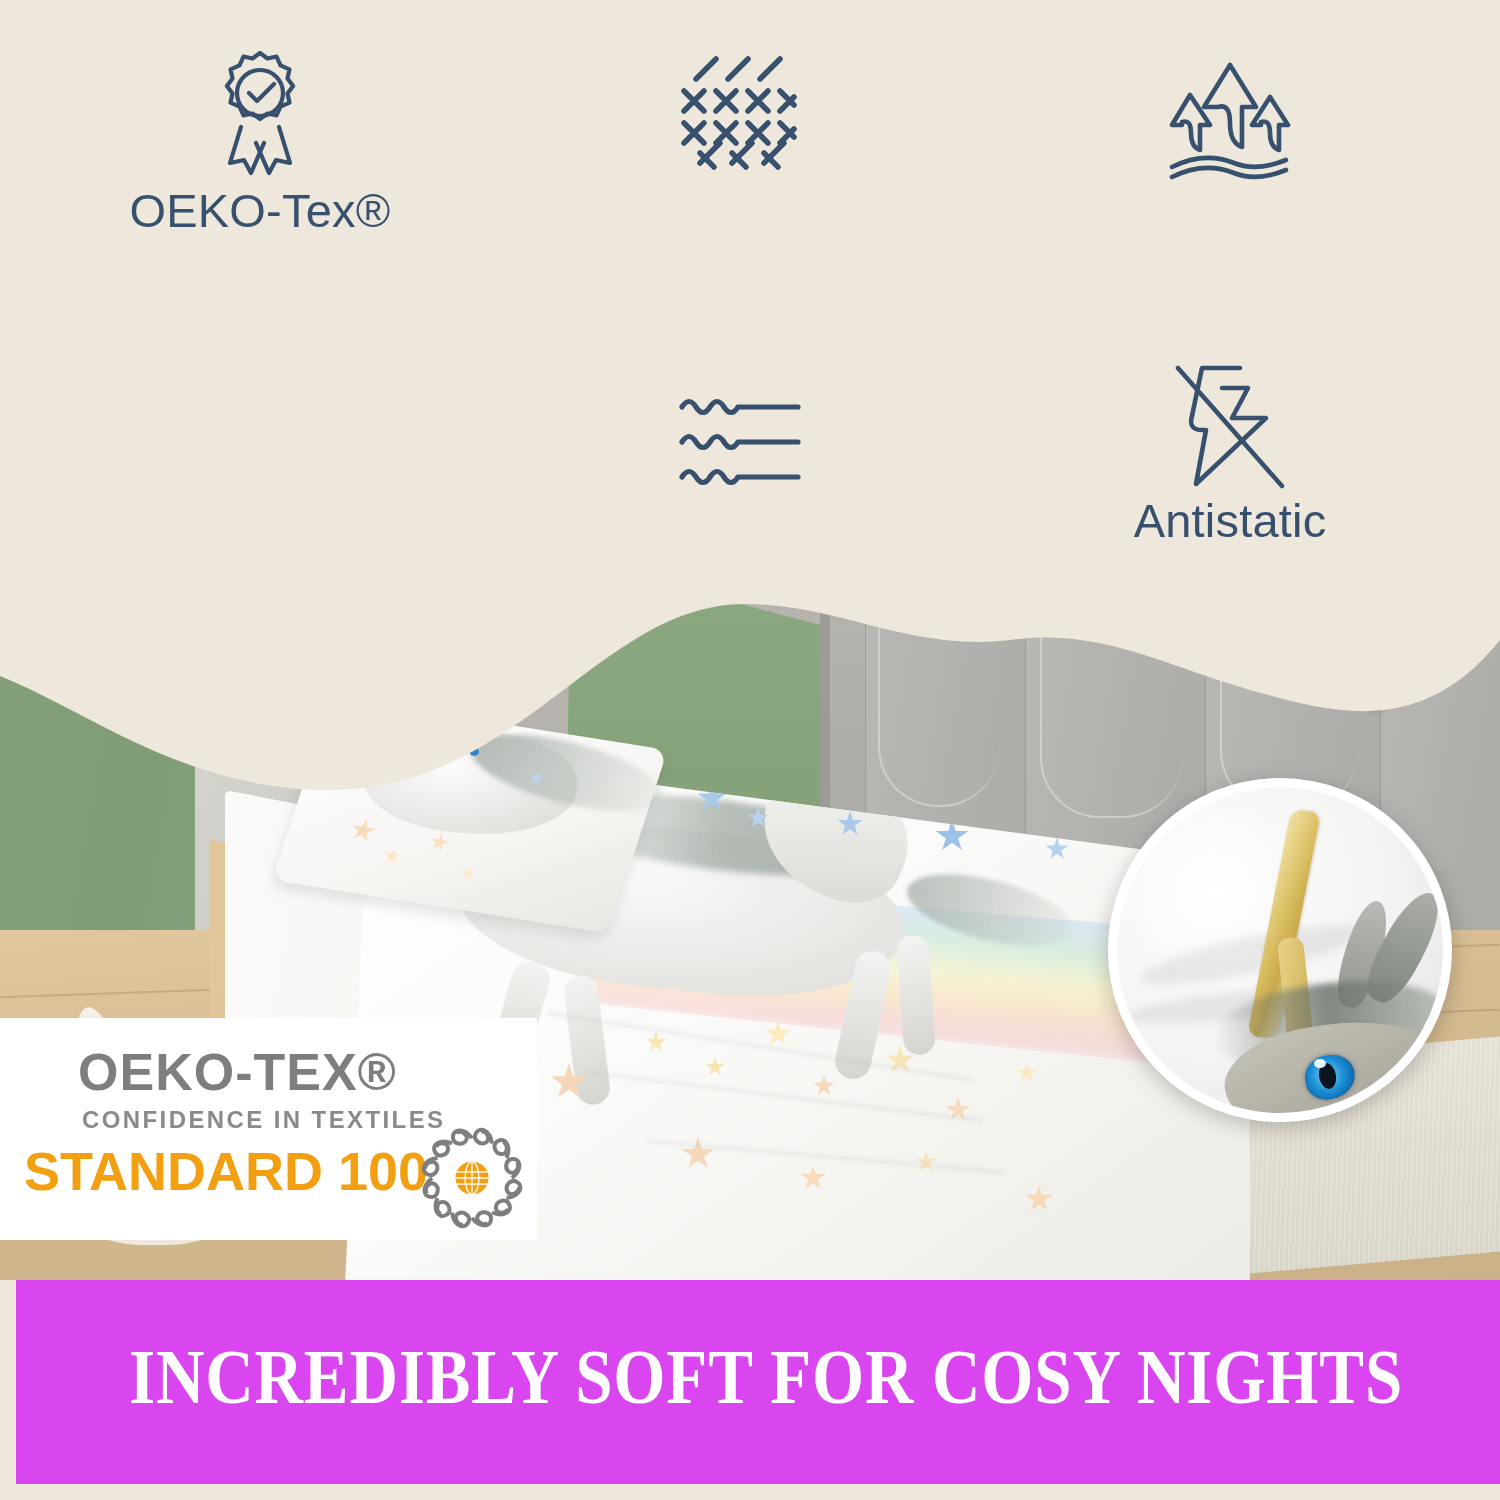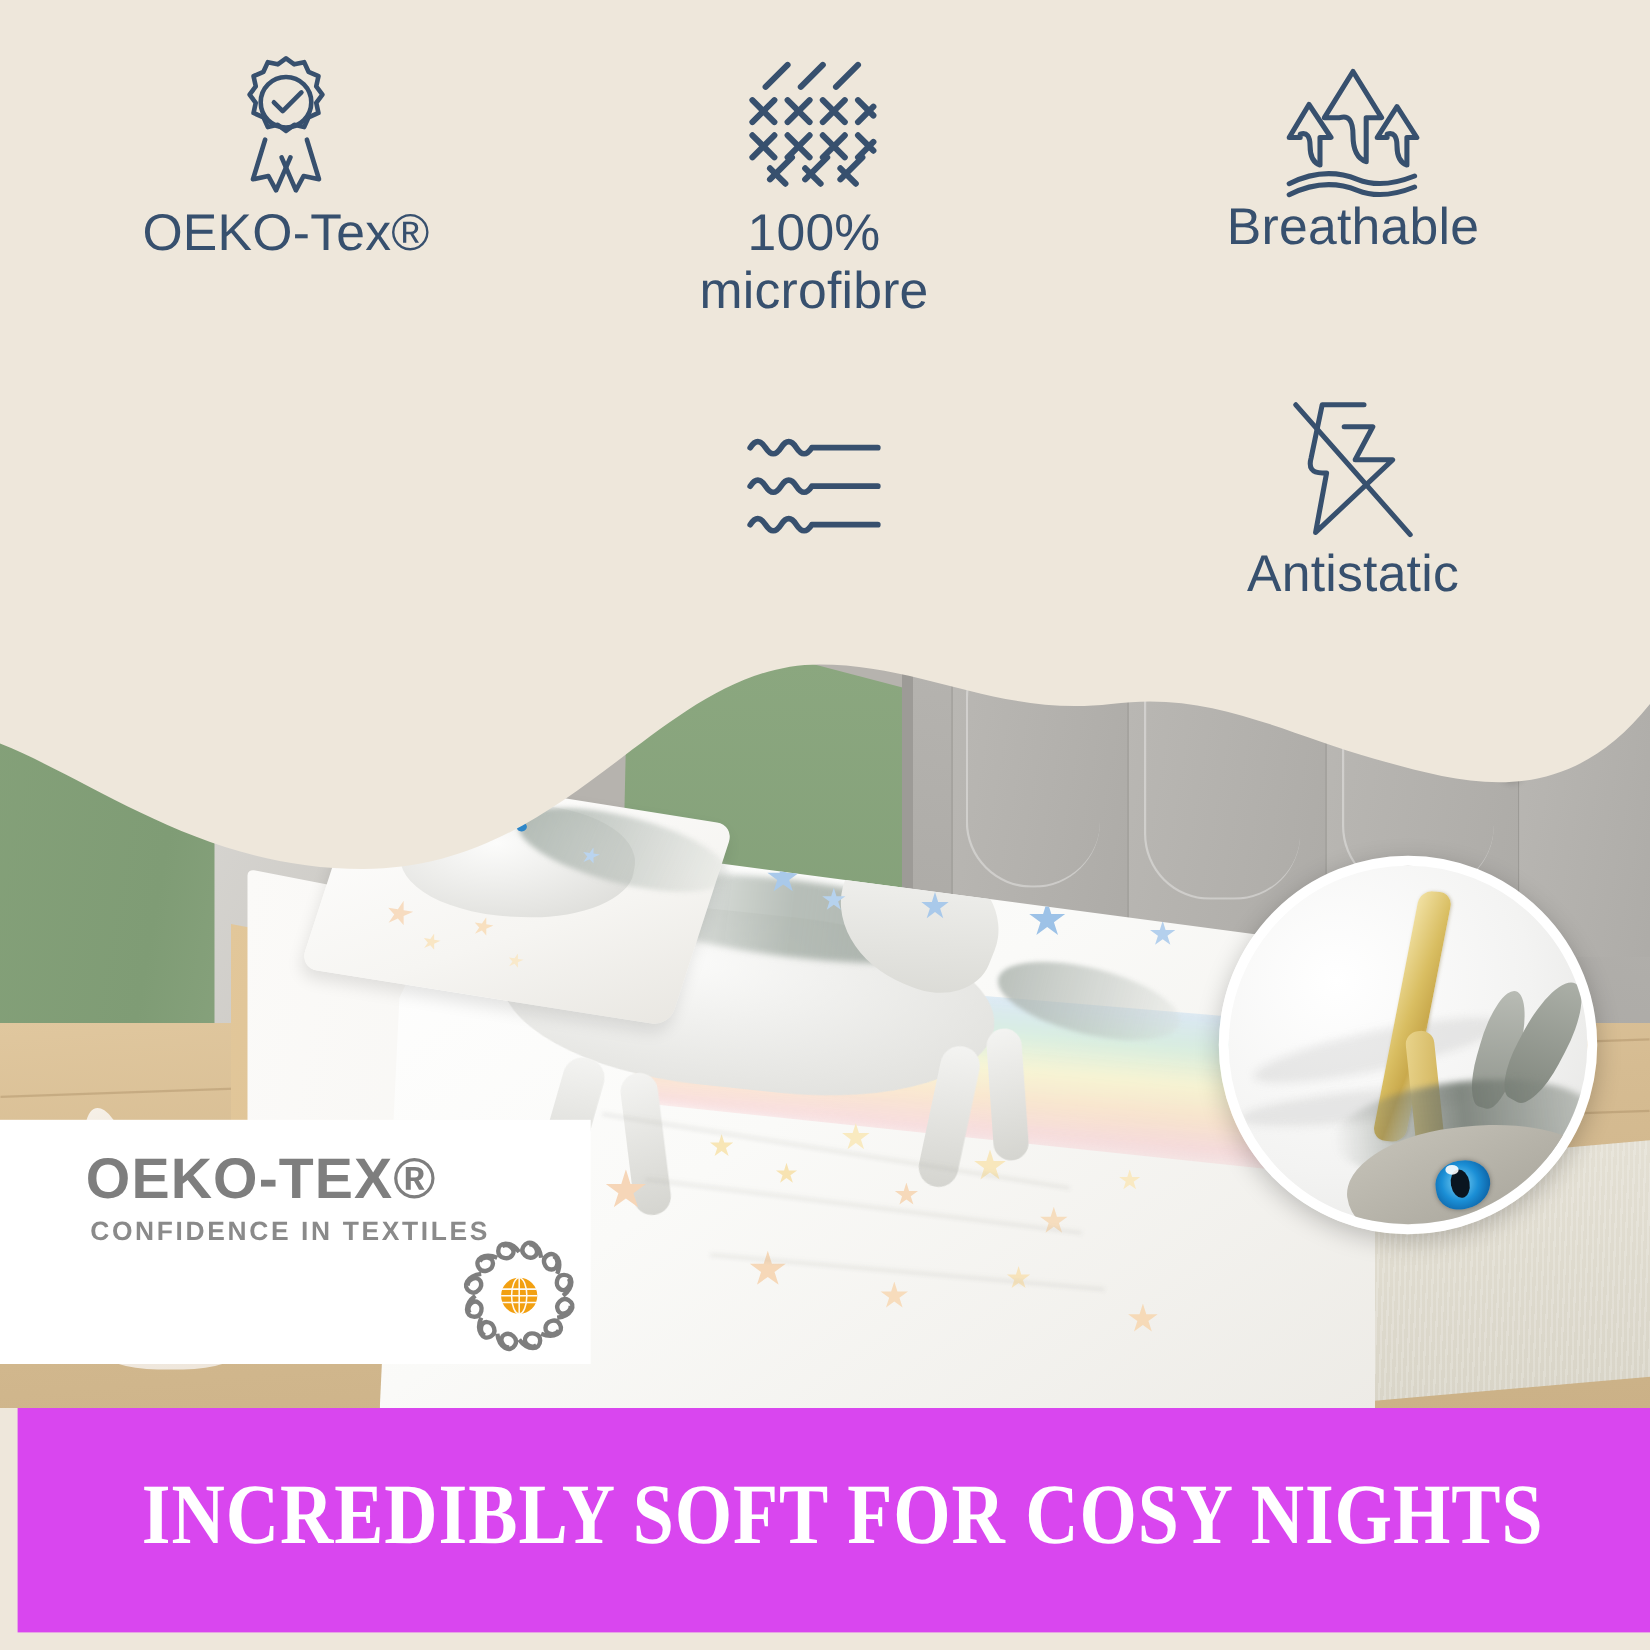--- a/index.html
+++ b/index.html
@@ -301,32 +301,30 @@
       <g>
         <path d="M26 34 l20-20 M58 34 l20-20 M90 34 l20-20"></path>
         <path d="M14 46 l20 20 M46 46 l20 20 M78 46 l20 20 M110 46 l14 14"></path>
         <path d="M14 66 l20-20 M46 66 l20-20 M78 66 l20-20 M110 66 l14-14"></path>
         <path d="M14 78 l20 20 M46 78 l20 20 M78 78 l20 20 M110 78 l14 14"></path>
         <path d="M14 98 l20-20 M46 98 l20-20 M78 98 l20-20 M110 98 l14-14"></path>
         <path d="M30 118 l20-20 M62 118 l20-20 M94 118 l20-20"></path>
         <path d="M30 108 l14 14 M62 108 l14 14 M94 108 l14 14"></path>
       </g>
     </svg>
-    <div class="lbl"><span>100%</span><br><span>microfibre</span></div>
   </div>
 
   <div class="feat" style="left:1010px;top:55px;width:440px;">
     <svg class="ic" width="140" height="125" viewBox="0 0 140 125" fill="none" stroke="#37506E" stroke-width="4.6" stroke-linecap="round" stroke-linejoin="round">
       <path d="M70 10 L96 52 H82 V92 q-12 -4 -12 -24 q0 -20 -12 -16 V52 H44 Z"></path>
       <path d="M30 40 L50 70 H40 V95 q-9 -3 -9 -17 q0 -14 -9 -11 V70 H12 Z"></path>
       <path d="M110 42 L128 70 H119 V95 q-9 -3 -9 -17 q0 -14 -9 -11 V70 H92 Z"></path>
       <path d="M12 112 q32 -16 62 -4 q22 9 52 -3"></path>
       <path d="M12 122 q32 -16 62 -4 q22 9 52 -3"></path>
     </svg>
-    <div class="lbl"><span>Breathable</span></div>
   </div>
 
 
   <div class="feat" style="left:520px;top:385px;width:440px;">
     <svg class="ic" width="140" height="115" viewBox="0 0 140 115" fill="none" stroke="#37506E" stroke-width="5.2" stroke-linecap="round" stroke-linejoin="round">
       <path d="M12 22 q7 -11 14 0 t14 0 t14 0 t14 0 H128"></path>
       <path d="M12 57 q7 -11 14 0 t14 0 t14 0 t14 0 H128"></path>
       <path d="M12 92 q7 -11 14 0 t14 0 t14 0 t14 0 H128"></path>
     </svg>
   </div>
@@ -349,20 +347,21 @@
     <div class="dc dc-mane"></div>
     <div class="dc dc-head"></div>
     <div class="dc dc-eye"></div>
     <div class="dc dc-pupil"></div>
     <div class="dc dc-glint"></div>
   </div>
 
   <div id="badge">
     <div class="bd-title">OEKO-TEX®</div>
     <div class="bd-sub">CONFIDENCE IN TEXTILES</div>
+    <div class="bd-std">STANDARD 100</div>
     <svg id="bd-logo" viewBox="0 0 120 120">
       <g fill="none" stroke="#7E7E7E" stroke-width="4.6">
         <g id="lp">
             <path d="M60 14 c-9 -12 -22 -11 -22 -1 c0 8 11 10 15 4 c4 -6 -5 -13 -11 -9"></path>
           </g>
         <g transform="rotate(30 60 60)">
             <path d="M60 14 c-9 -12 -22 -11 -22 -1 c0 8 11 10 15 4 c4 -6 -5 -13 -11 -9"></path>
           </g>
         <g transform="rotate(60 60 60)">
             <path d="M60 14 c-9 -12 -22 -11 -22 -1 c0 8 11 10 15 4 c4 -6 -5 -13 -11 -9"></path>

